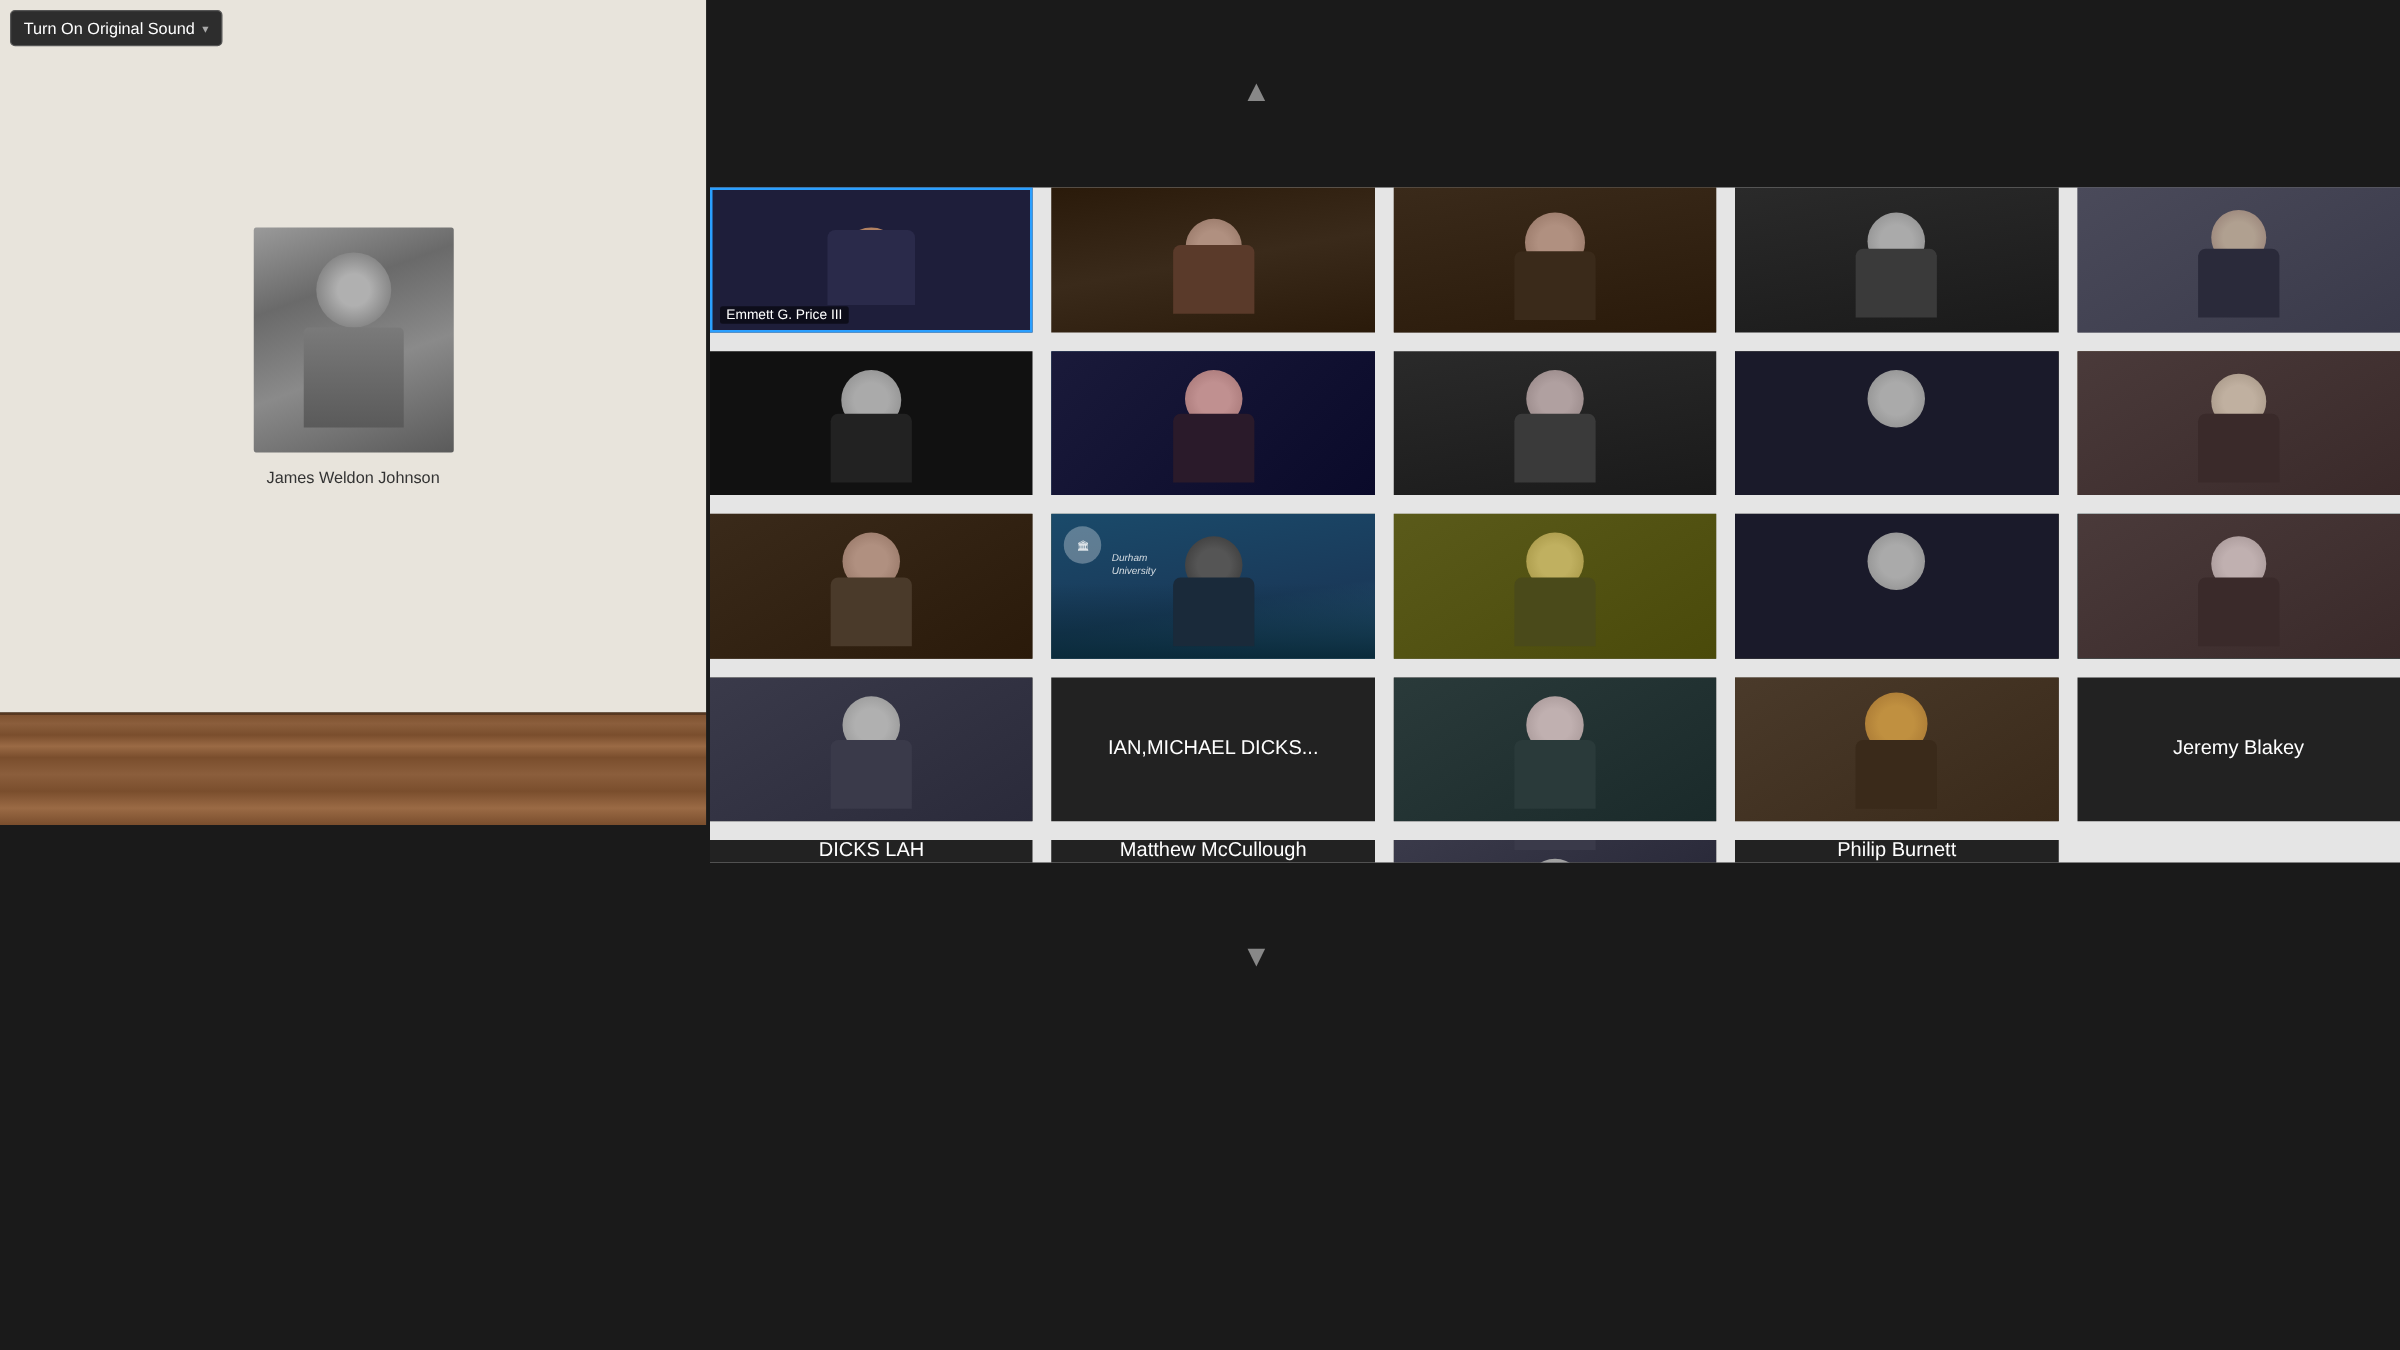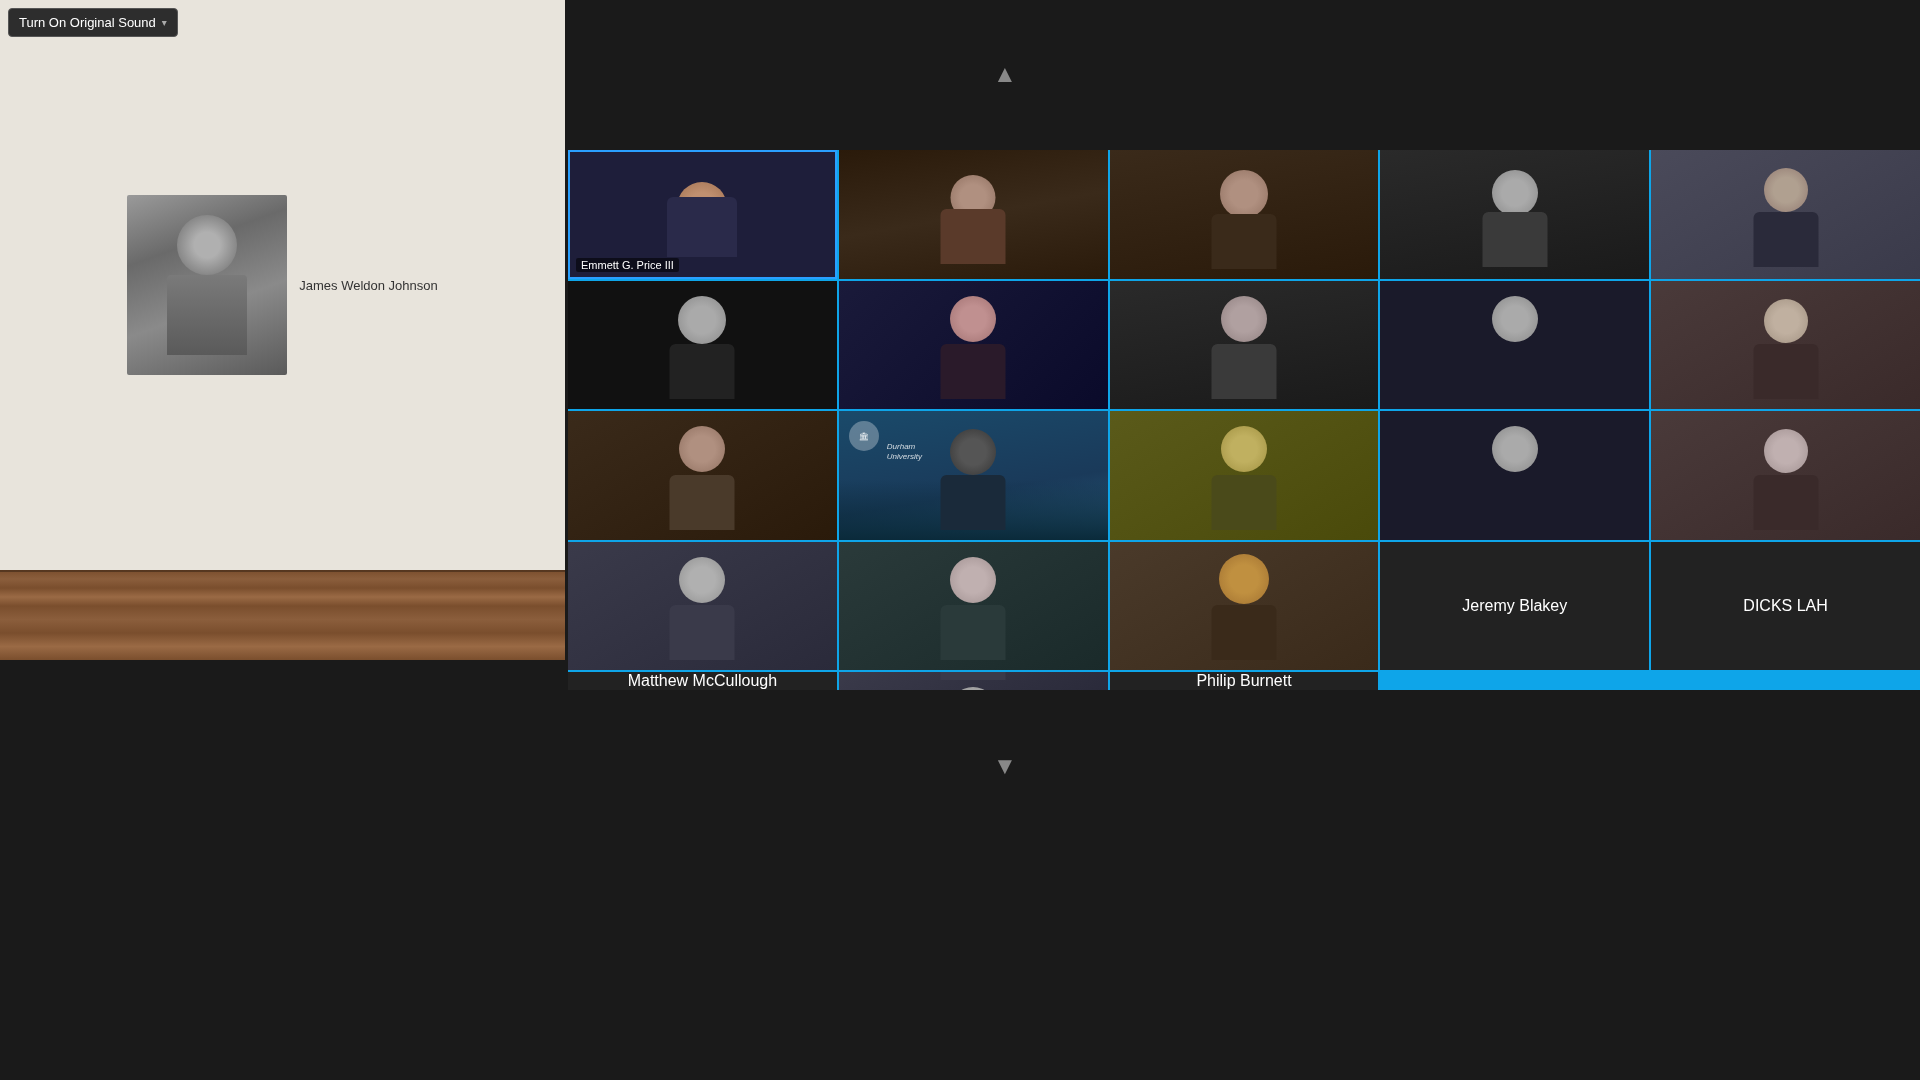--- a/index.html
+++ b/index.html
@@ -60,21 +60,21 @@
 
     #presentation-figures {
       display: flex;
       gap: 60px;
       align-items: flex-start;
       justify-content: center;
     }
 
     .figure-item {
       display: flex;
-      flex-direction: row;
+      flex-direction: column;
       align-items: center;
       gap: 12px;
     }
 
     .figure-photo {
       width: 160px;
       height: 180px;
       background: #888;
       border-radius: 2px;
       overflow: hidden;
@@ -191,22 +191,22 @@
     
     #main-grid {
       position: absolute;
       left: 568px;
       top: 150px;
       right: 0;
       bottom: 390px;
       display: grid;
       grid-template-columns: repeat(5, 1fr);
       grid-template-rows: repeat(4, 1fr);
-      gap: 2px;
-      background: #0ea5e9;
+      gap: 15px;
+      background: #e5e5e5;
     }
 
     .vtile {
       position: relative;
       overflow: hidden;
       display: flex;
       align-items: center;
       justify-content: center;
     }
 
@@ -364,20 +364,23 @@
     <div style="position:absolute;top:18px;left:50%;transform:translateX(-50%);width:44px;height:44px;background:radial-gradient(circle,#c0b0b0 40%,#a09090 100%);border-radius:50%;"></div>
     <div style="position:absolute;bottom:10px;left:50%;transform:translateX(-50%);width:65px;height:55px;background:#3a2a2a;border-radius:6px 6px 0 0;"></div>
   </div>
 
   <div class="vtile bg-gray-room">
     <div style="position:absolute;top:0;left:0;right:0;bottom:0;background:linear-gradient(150deg,#3a3a4a 0%,#2a2a3a 100%);"></div>
     <div style="position:absolute;top:15px;left:50%;transform:translateX(-50%);width:46px;height:46px;background:radial-gradient(circle,#b0b0b0 40%,#909090 100%);border-radius:50%;"></div>
     <div style="position:absolute;bottom:10px;left:50%;transform:translateX(-50%);width:65px;height:55px;background:#3a3a4a;border-radius:6px 6px 0 0;"></div>
   </div>
 
+  <div class="vtile bg-name-only">
+    <span class="center-name">IAN,MICHAEL DICKS...</span>
+  </div>
 
   <div class="vtile bg-gray-room">
     <div style="position:absolute;top:0;left:0;right:0;bottom:0;background:linear-gradient(150deg,#2a3a3a 0%,#1a2a2a 100%);"></div>
     <div style="position:absolute;top:15px;left:50%;transform:translateX(-50%);width:46px;height:46px;background:radial-gradient(circle,#c0b0b0 40%,#a09090 100%);border-radius:50%;"></div>
     <div style="position:absolute;bottom:10px;left:50%;transform:translateX(-50%);width:65px;height:55px;background:#2a3a3a;border-radius:6px 6px 0 0;"></div>
   </div>
 
   <div class="vtile bg-brown-room">
     <div style="position:absolute;top:0;left:0;right:0;bottom:0;background:linear-gradient(150deg,#4a3a2a 0%,#3a2a1a 100%);"></div>
 

